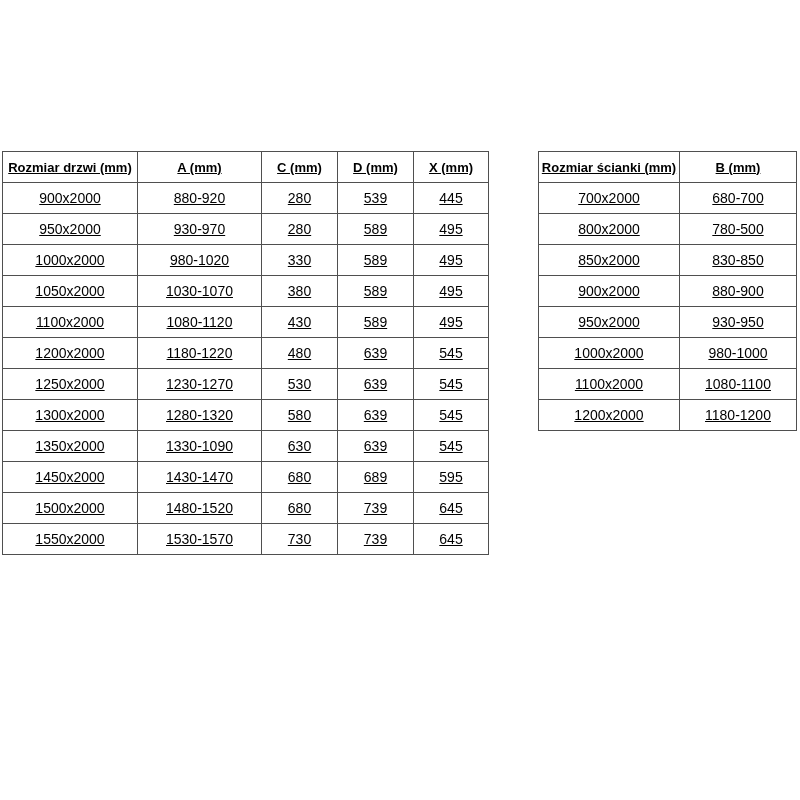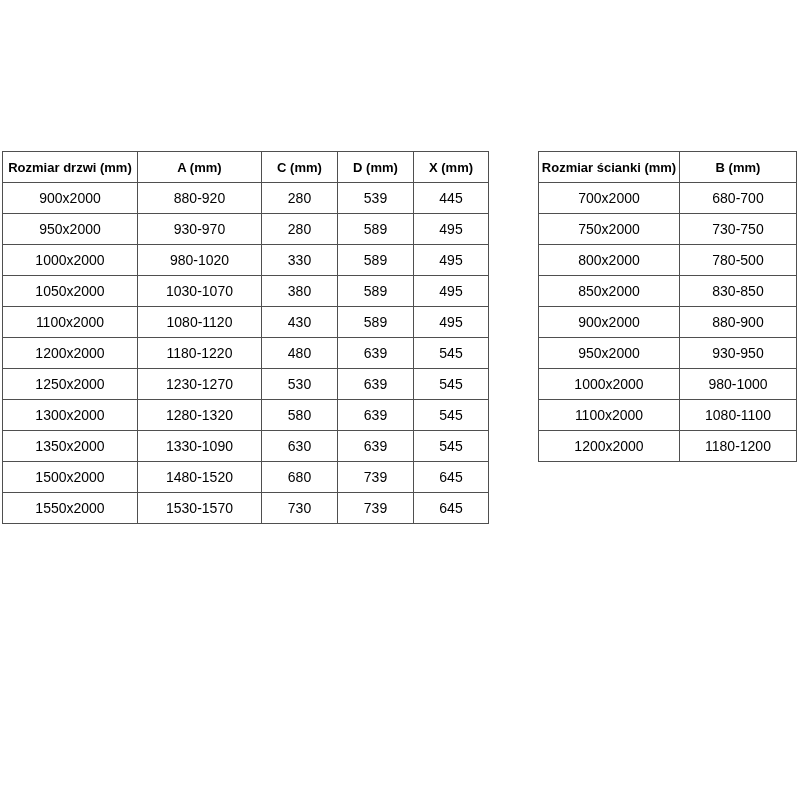--- a/index.html
+++ b/index.html
@@ -11,20 +11,21 @@
     width: 800px;
     height: 800px;
     position: relative;
     font-family: "Liberation Sans", sans-serif;
     color: #000000;
   }
   table.spec-table {
     border-collapse: collapse;
     table-layout: fixed;
     position: absolute;
+    text-decoration: underline;
   }
   .spec-table th,
   .spec-table td {
     border: 1px solid #4f4f4f;
     text-align: center;
     vertical-align: middle;
     height: 30px;
     padding: 0 2px;
     overflow: hidden;
     white-space: nowrap;
@@ -126,20 +127,27 @@
         <td>545</td>
       </tr>
       <tr>
         <td>1350x2000</td>
         <td>1330-1090</td>
         <td>630</td>
         <td>639</td>
         <td>545</td>
       </tr>
       <tr>
+        <td>1450x2000</td>
+        <td>1430-1470</td>
+        <td>680</td>
+        <td>689</td>
+        <td>595</td>
+      </tr>
+      <tr>
         <td>1500x2000</td>
         <td>1480-1520</td>
         <td>680</td>
         <td>739</td>
         <td>645</td>
       </tr>
       <tr>
         <td>1550x2000</td>
         <td>1530-1570</td>
         <td>730</td>
@@ -159,24 +167,20 @@
         <th>Rozmiar ścianki (mm)</th>
         <th>B (mm)</th>
       </tr>
     </thead>
     <tbody>
       <tr>
         <td>700x2000</td>
         <td>680-700</td>
       </tr>
       <tr>
-        <td>750x2000</td>
-        <td>730-750</td>
-      </tr>
-      <tr>
         <td>800x2000</td>
         <td>780-500</td>
       </tr>
       <tr>
         <td>850x2000</td>
         <td>830-850</td>
       </tr>
       <tr>
         <td>900x2000</td>
         <td>880-900</td>

